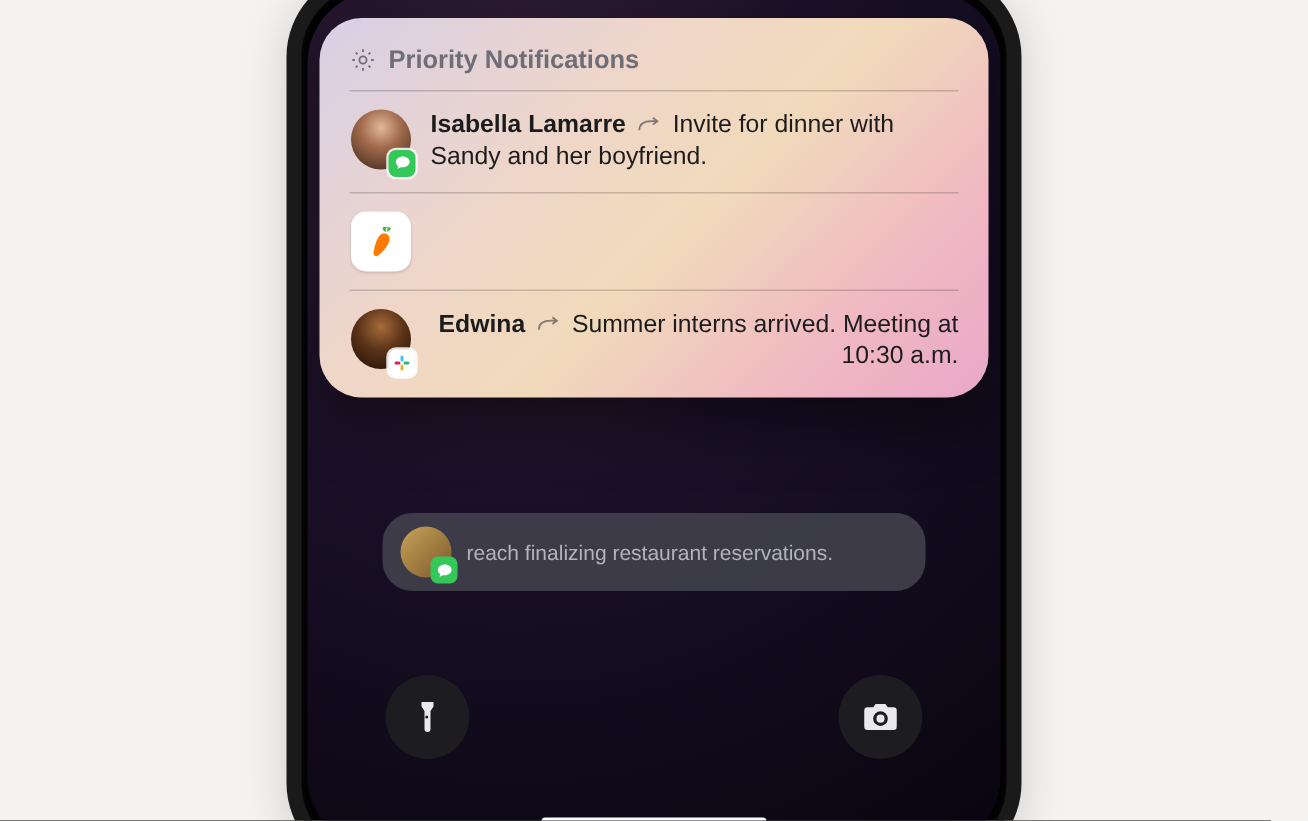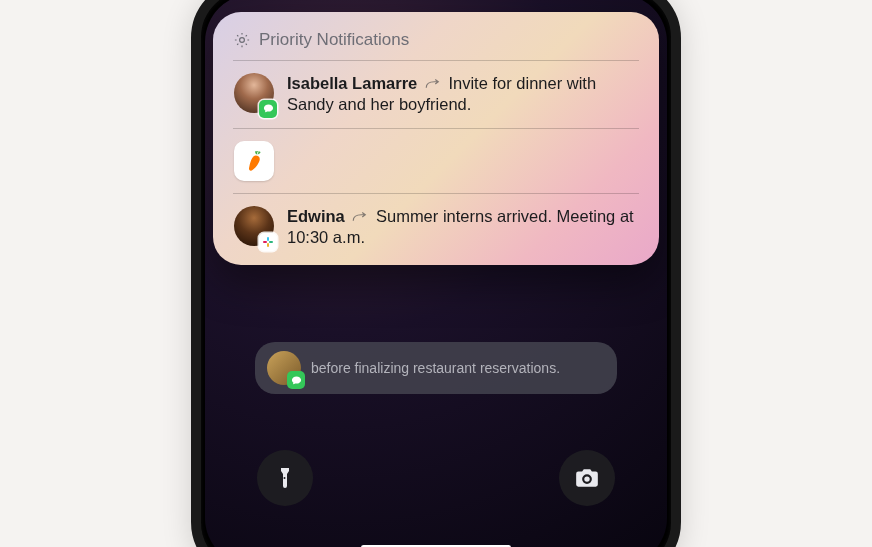--- a/index.html
+++ b/index.html
@@ -92,35 +92,35 @@
     left: 8px; right: 8px; top: 18px;
     border-radius: 28px;
     background: linear-gradient(135deg, #d8cfe6 0%, #efd6c8 35%, #f1dabb 55%, #f0b8c2 80%, #e9a8c9 100%);
     box-shadow: 0 18px 40px rgba(0,0,0,0.45);
     padding: 18px 20px 14px 20px;
   }
   .card-header {
     display: flex; align-items: center; gap: 8px;
     color: #6e6e76;
     font-size: 17px;
-    font-weight: 400;
+    font-weight: 700;
     padding-bottom: 10px;
     border-bottom: 1px solid rgba(0,0,0,0.18);
   }
   .gear {
     width: 18px; height: 18px; flex-shrink:0;
   }
 
   .row {
     display: flex;
     gap: 12px;
     padding: 12px 0;
     border-bottom: 1px solid rgba(0,0,0,0.18);
   }
-  .row:last-child { border-bottom: none; padding-bottom: 2px; }
+  .row:last-child { border-bottom: none; padding-bottom: 2px; text-align: right; }
   .icon-slot {
     width: 42px; flex-shrink: 0;
     display: flex; align-items:flex-start; justify-content:center;
     position: relative;
   }
   .avatar {
     width: 40px; height: 40px; border-radius: 50%;
     background: #333;
   }
   .avatar.isabella {
@@ -165,21 +165,21 @@
   <div class="screen">
 
     <div class="bg-notif">
       <div class="bg-avatar">
         <div class="bg-badge">
           <svg viewBox="0 0 24 24" width="11" height="11" fill="#fff">
               <path d="M12 3C6.5 3 2 6.6 2 11c0 2.4 1.3 4.5 3.4 5.9-.2 1.2-.8 2.6-1.4 3.5 1.9-.3 3.9-1.2 5-2 .9.2 2 .3 3 .3 5.5 0 10-3.6 10-8S17.5 3 12 3z"></path>
             </svg>
         </div>
       </div>
-      <div class="bg-text">before finalizing restaurant reservations.</div>
+      <div class="bg-text">reach finalizing restaurant reservations.</div>
     </div>
 
     <div class="card">
       <div class="card-header">
         <svg class="gear" viewBox="0 0 24 24" fill="none" stroke="#6e6e76" stroke-width="1.6">
           <circle cx="12" cy="12" r="3.2"></circle>
           <path d="M12 2.5v2.3M12 19.2v2.3M21.5 12h-2.3M4.8 12H2.5M18.5 5.5l-1.6 1.6M7.1 16.9l-1.6 1.6M18.5 18.5l-1.6-1.6M7.1 7.1 5.5 5.5"></path>
         </svg>
         <span>Priority Notifications</span>
       </div>

